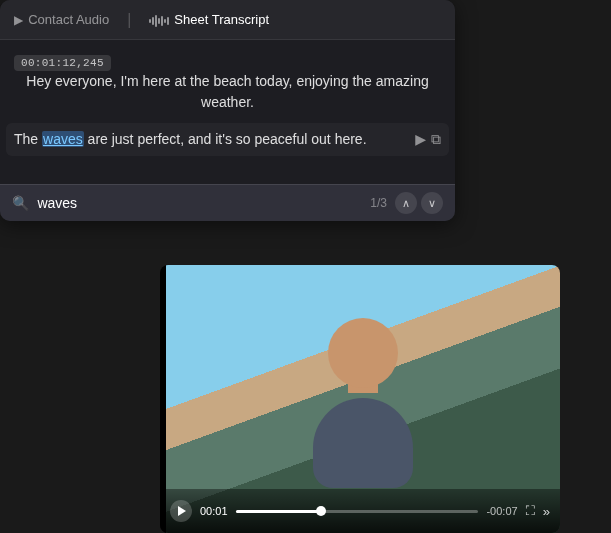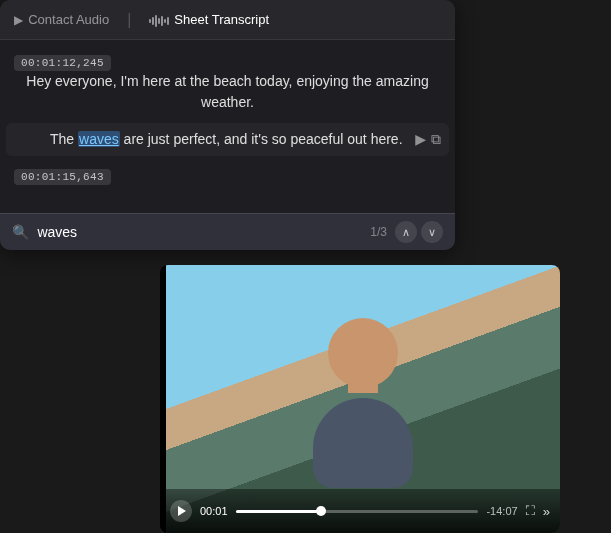--- a/index.html
+++ b/index.html
@@ -236,21 +236,20 @@
     }
 
     .transcript-row-actions {
       display: flex;
       align-items: flex-start;
       gap: 8px;
     }
 
     .transcript-row-actions .transcript-text-wrap {
       flex: 1;
-      margin-left: 36px;
     }
 
     .row-icons {
       display: flex;
       gap: 5px;
       padding-top: 2px;
       flex-shrink: 0;
     }
 
     .row-icon-btn {
@@ -364,23 +363,20 @@
           <span class="transcript-text">The </span><span class="transcript-text highlight-word">waves</span><span class="transcript-text"> are just perfect, and it's so peaceful out here.</span>
         </div>
         <div class="row-icons">
           <span class="row-icon-btn">▶</span>
           <span class="row-icon-btn">⧉</span>
         </div>
       </div>
     </div>
 
     <div class="transcript-entry">
-      <div>
-        <span class="timestamp-badge">00:01:15,643</span>
-      </div>
     </div>
 
   </div>
 
   <div class="search-bar">
     <span class="search-icon">🔍</span>
     <input class="search-input" type="text" value="waves" style="">
     <span class="search-count">1/3</span>
     <div class="search-nav">
       <div class="search-nav-btn">
@@ -406,17 +402,17 @@
 
   <div class="video-controls">
     <div class="play-btn">
       <div class="play-triangle"></div>
     </div>
     <span class="time-current">00:01</span>
     <div class="progress-bar">
       <div class="progress-fill"></div>
       <div class="progress-thumb"></div>
     </div>
-    <span class="time-remaining">-14:07</span>
+    <span class="time-remaining">-00:07</span>
     <span class="control-icon">⛶</span>
     <span class="control-icon">»</span>
   </div>
 </div>
 
 </body></html>

